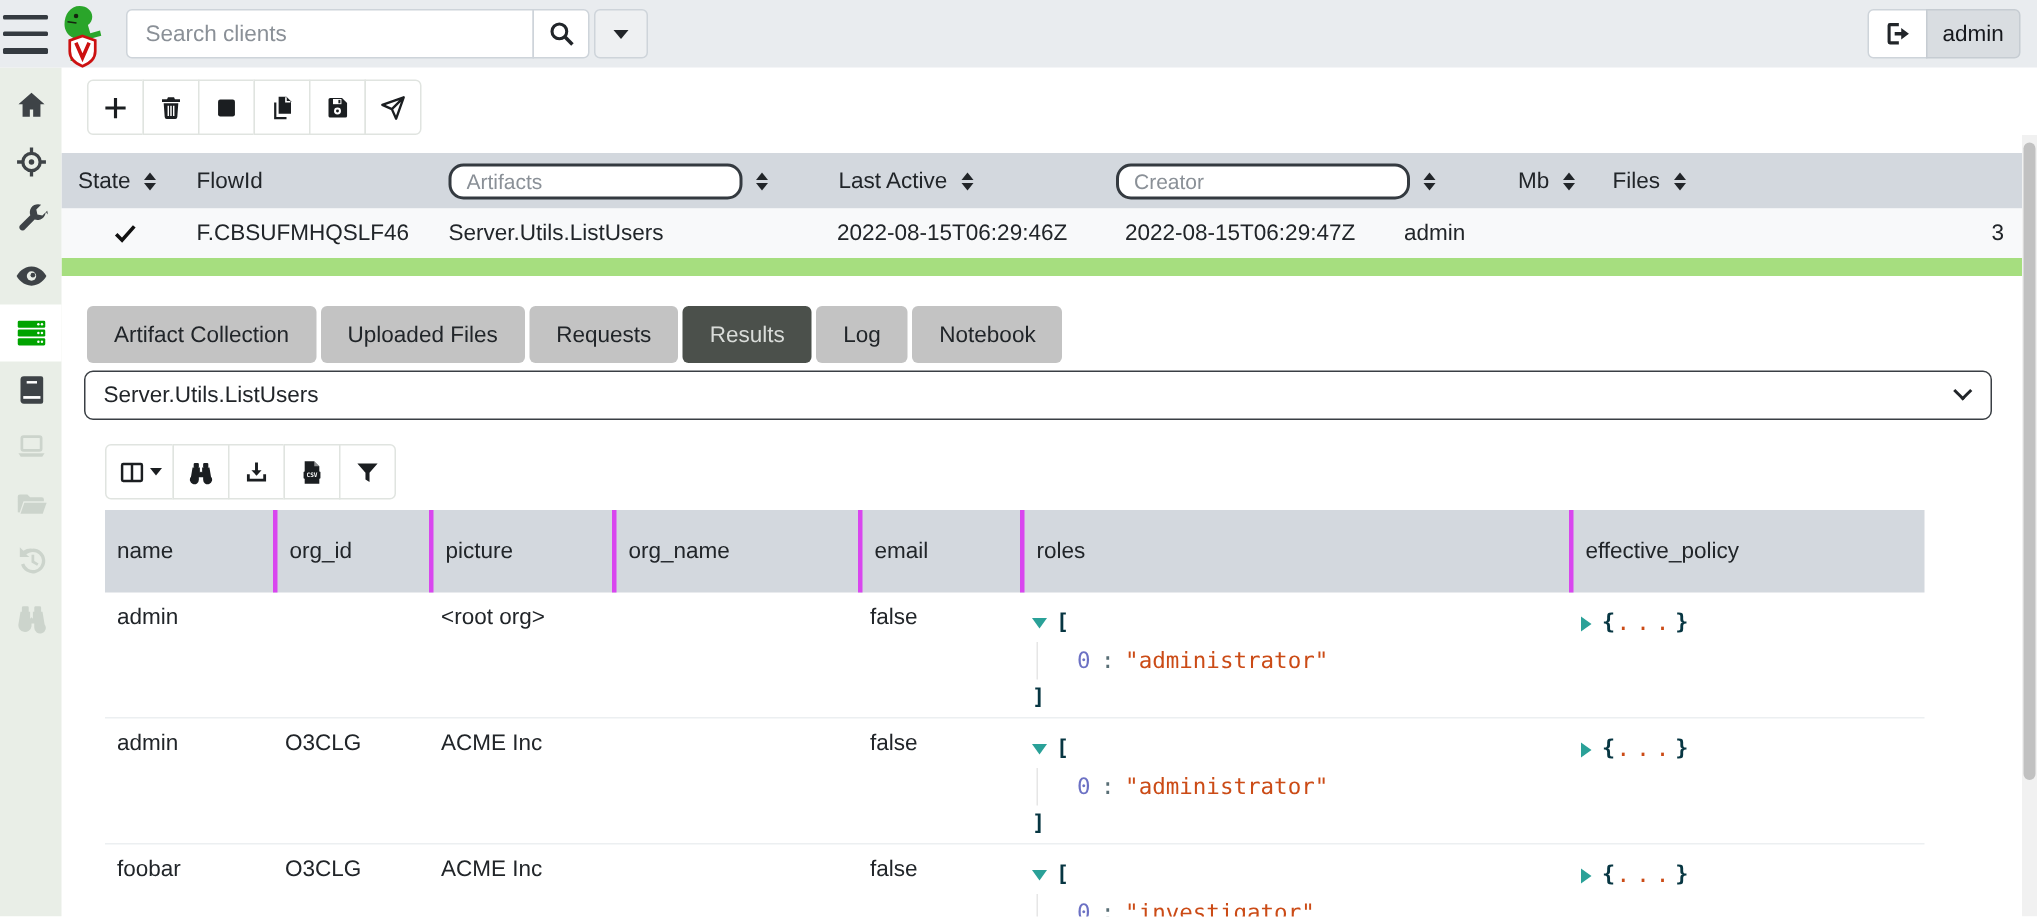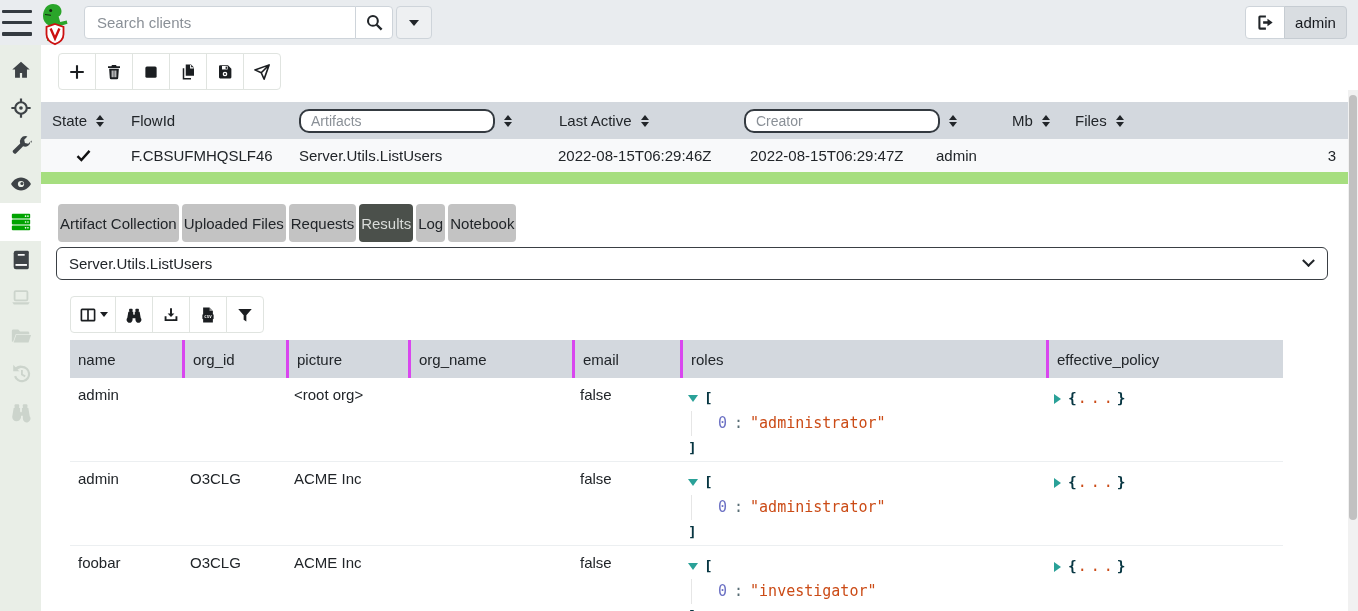--- a/index.html
+++ b/index.html
@@ -75,34 +75,34 @@
     border-bottom:5.5px solid #212529; }
   .sort .down { width:0; height:0; border-left:4.5px solid transparent; border-right:4.5px solid transparent;
     border-top:5.5px solid #212529; }
   .hdr-filter { width:196px; height:24px; border:2px solid #343a40; border-radius:10px; padding:0 10px;
     font-size:14px; font-family:inherit; color:#3b82f6; outline:none; background:#fff; }
   .hdr-filter::placeholder { color:#8a9097; }
   .progress-bar { height:12px; background:#a6de7f; }
 
   
   .tabs { position:absolute; top:159px; left:17px; display:flex; gap:3px; height:38px; }
-  .tab { padding:0 2px; display:flex; align-items:center; background:#c3c3c3; color:#212529;
+  .tab { padding:0 18px; display:flex; align-items:center; background:#c3c3c3; color:#212529;
     border-radius:4px; font-size:15px; cursor:pointer; white-space:nowrap; }
   .tab.active { background:#4b504b; color:#d9dcd9; }
 
   
   .artifact-select { position:absolute; top:202px; left:15px; width:1272px; height:33px;
     border:1px solid #3a3f44; border-radius:6px; background:#fff; display:flex; align-items:center;
     justify-content:space-between; padding:0 14px 0 12px; font-size:15px; cursor:pointer; }
   .chevron { width:9px; height:9px; border-right:2px solid #212529; border-bottom:2px solid #212529;
     transform:rotate(45deg) translate(-2px,-2px); }
 
   
   .results { position:absolute; top:295px; left:29px; width:1213px; }
-  .r-header { display:flex; height:38px; background:#d3d8de; align-items:center; font-size:15px; }
+  .r-header { display:flex; height:55px; background:#d3d8de; align-items:center; font-size:15px; }
   .rc { flex:none; padding-left:8px; height:100%; display:flex; align-items:center; }
   .r-header .rc + .rc { border-left:3px solid #d946ef; }
   .r-row { display:flex; min-height:83px; cursor:pointer; }
   .r-row + .r-row { border-top:1px solid #eceff1; }
   .r-row .rc { display:block; padding-top:8px; font-size:15px; }
   .cw-name { width:112px; } .cw-orgid { width:104px; } .cw-orgname { width:164px; }
   .cw-picture { width:122px; } .cw-email { width:108px; } .cw-roles { width:366px; }
   .cw-policy { width:237px; }
 
   

